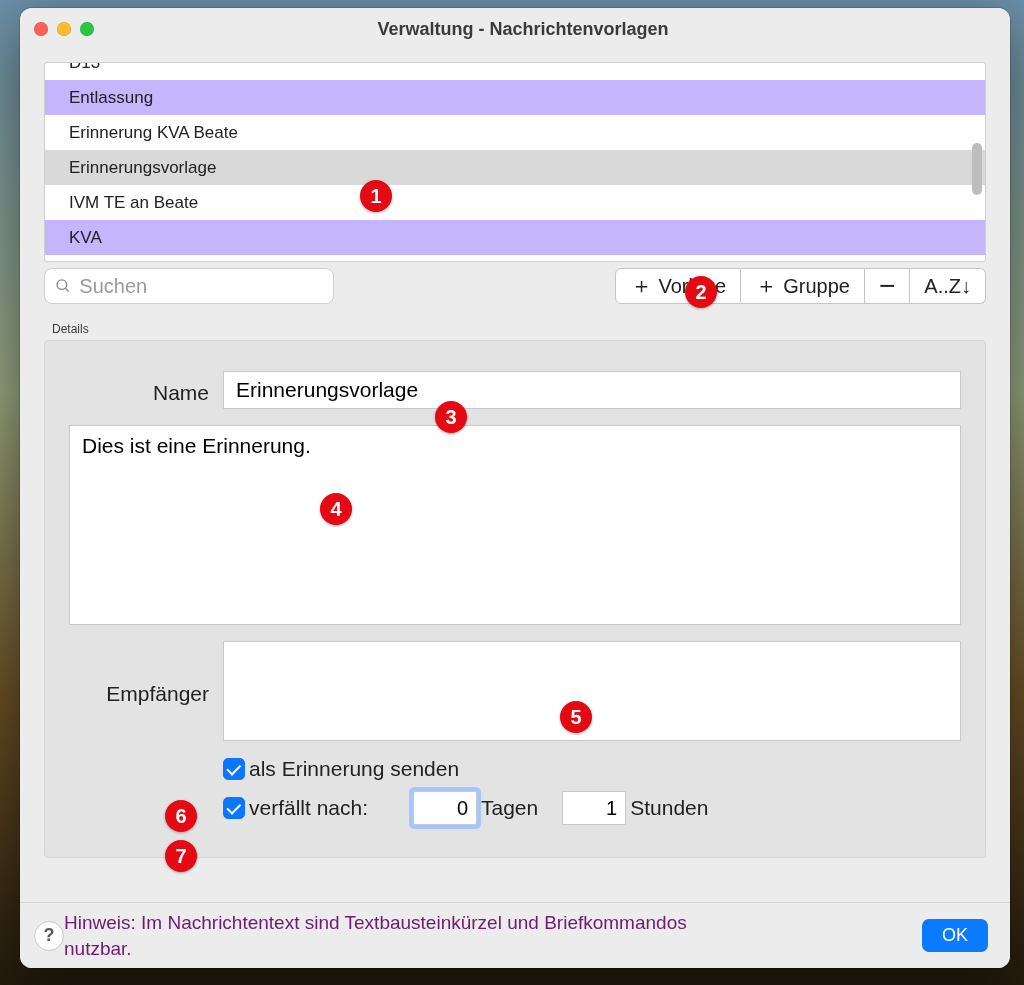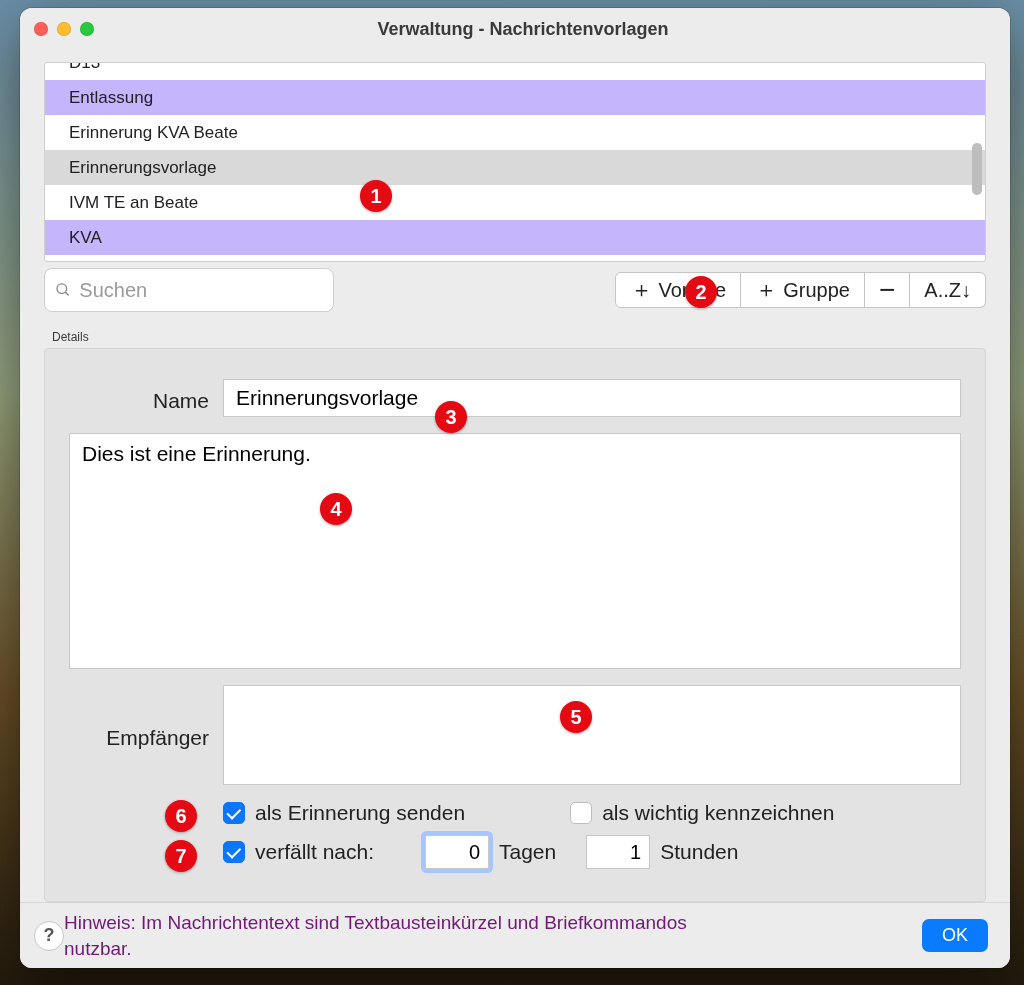--- a/index.html
+++ b/index.html
@@ -74,21 +74,21 @@
   }
 
   .toolbar-row {
     display:flex; align-items:center; justify-content:space-between;
     margin-top:6px;
     gap:10px;
   }
   .search-field {
     flex:0 0 290px;
     display:flex; align-items:center;
-    height:44px;
+    height:36px;
     background:#fff;
     border:1px solid #cfcfcf;
     border-radius:8px;
     padding:0 10px;
     gap:8px;
     color:#8a8a8a;
   }
   .search-field svg { width:18px; height:18px; fill:none; stroke:#888; stroke-width:2;}
   .search-input {
     border:none; outline:none; font-size:20px; color:#333; background:transparent; width:100%;
@@ -136,33 +136,33 @@
   .text-input {
     flex:1;
     height:38px;
     background:#fff;
     border:1px solid #c8c8c8;
     padding:0 12px;
     font-size:21px;
     color:#000;
   }
   .textarea {
-    flex:1; height:236px;
+    flex:1; height:200px;
     background:#fff; border:1px solid #c8c8c8;
     padding:8px 12px;
     font-size:21px; color:#000;
     resize:none; font-family:inherit;
   }
   .recipients {
     flex:1; height:100px;
     background:#fff; border:1px solid #c8c8c8;
   }
 
   .check-row {
-    display:flex; align-items:center; gap:10px;
+    display:flex; align-items:center; gap:4px;
     margin:6px 0 10px 154px;
     font-size:21px; color:#222;
   }
   .checkbox {
     width:22px; height:22px; border-radius:5px;
     display:inline-flex; align-items:center; justify-content:center;
     border:1px solid #bdbdbd; background:#fff;
     cursor:pointer;
   }
   .checkbox.checked { background:#0b76ff; border-color:#0b76ff; }
@@ -287,24 +287,20 @@
       </div>
 
       <div class="form-row">
         <div class="form-label">Empfänger</div>
         <div class="recipients"></div>
       </div>
 
       <div class="check-row">
         <span class="checkbox checked"></span>
         <span>als Erinnerung senden</span>
-        <span class="check-col2">
-          <span class="checkbox"></span>
-          <span>als wichtig kennzeichnen</span>
-        </span>
       </div>
 
       <div class="check-row">
         <span class="checkbox checked"></span>
         <span style="min-width:160px">verfällt nach:</span>
         <input class="num-input focused" value="0" style="">
         <span>Tagen</span>
         <input class="num-input" style="margin-left: 20px;" value="1">
         <span>Stunden</span>
       </div>

